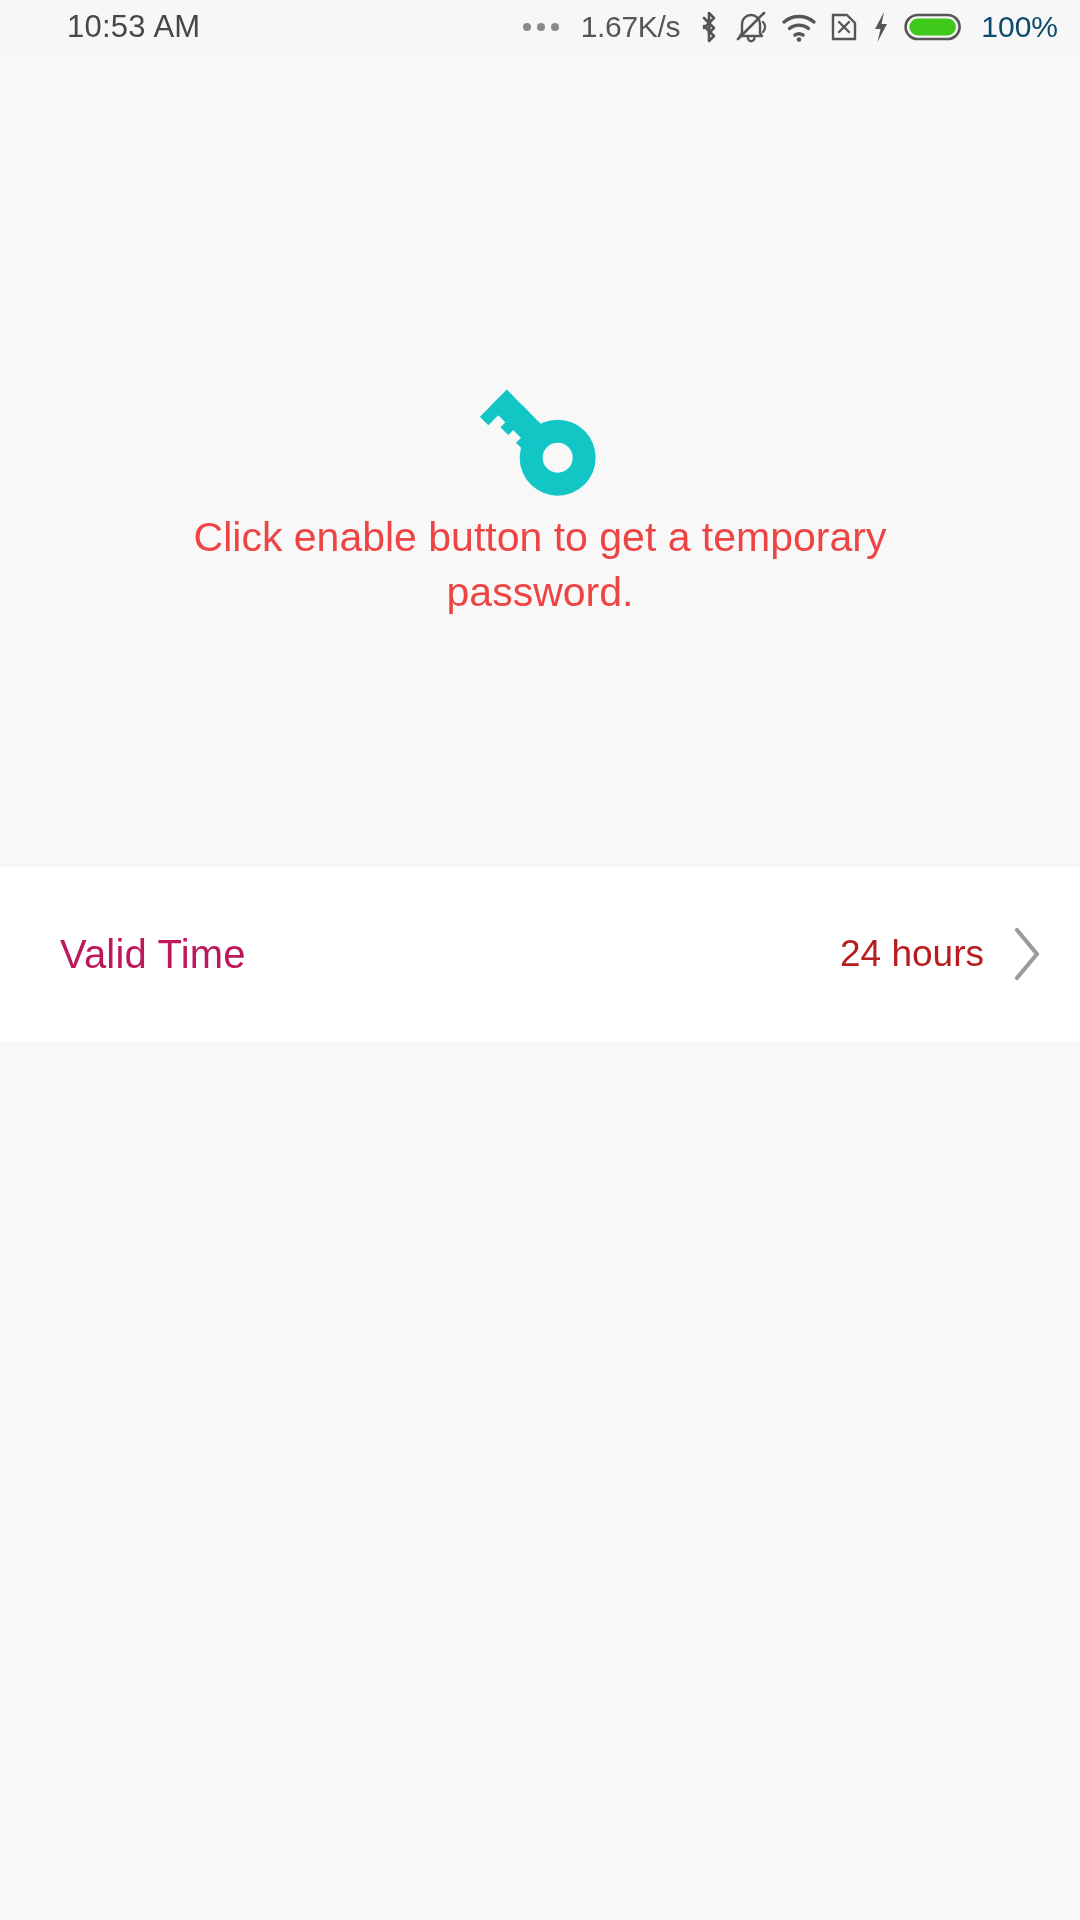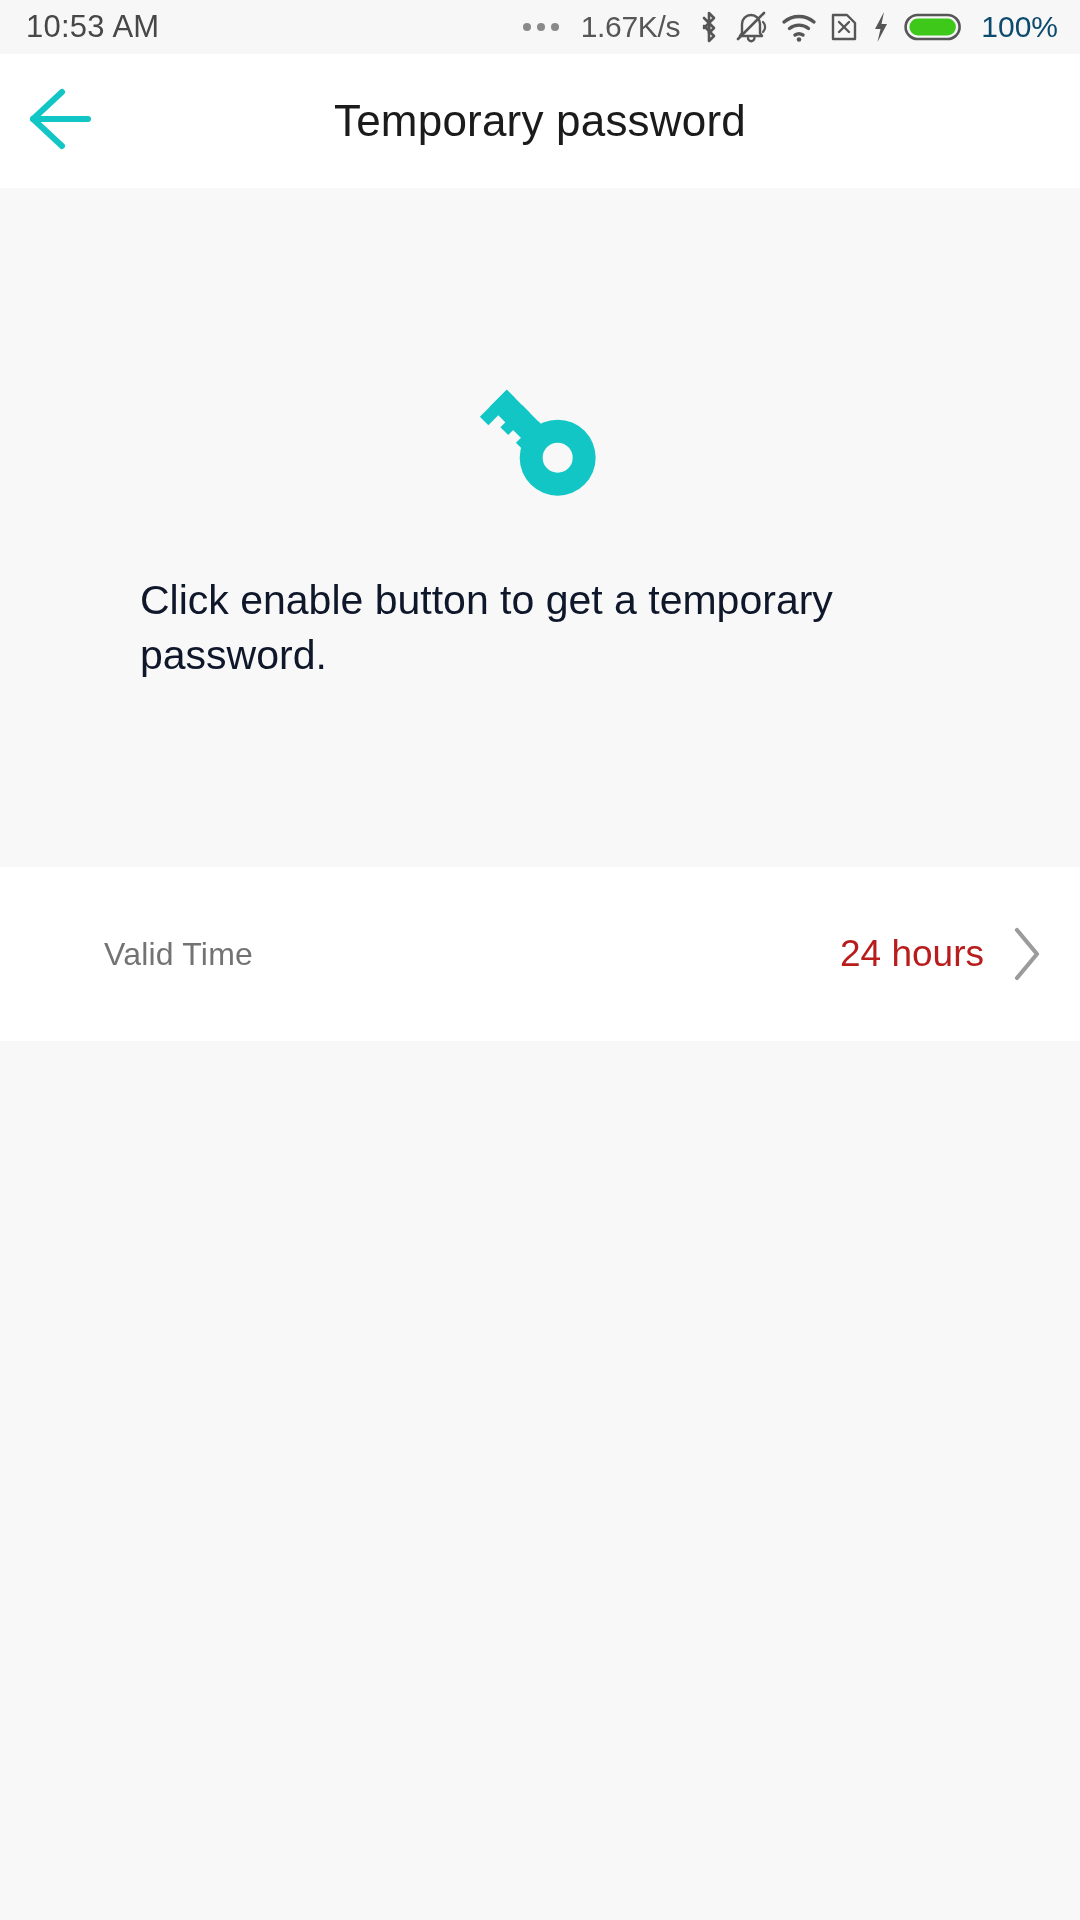--- a/index.html
+++ b/index.html
@@ -11,21 +11,21 @@
   }
   #screen { position:relative; width:1080px; height:1920px; background:#f8f8f8; }
 
   
   .statusbar {
     position:absolute; top:0; left:0; width:1080px; height:54px;
     background:#f7f7f7;
     display:flex; align-items:center;
     padding:0 22px 0 26px;
   }
-  .sb-time { font-size:31px; color:#474747; letter-spacing:0.2px; white-space:nowrap; }
+  .sb-time { font-size:31px; color:#474747; letter-spacing:0.2px; white-space:nowrap;margin-left:41px; }
   .sb-ampm { font-size:31px; color:#474747; margin-left:8px; }
   .sb-spacer { flex:1; }
   .sb-right { display:flex; align-items:center; gap:13px; }
   .sb-dots { display:flex; align-items:center; gap:6px; margin-right:9px; }
   .sb-dots i { width:8px; height:8px; border-radius:50%; background:#8a8a8a; display:block; }
   .sb-speed { font-size:30px; color:#565656; letter-spacing:-0.3px; white-space:nowrap; margin-right:4px; }
   .sb-icon { display:flex; align-items:center; justify-content:center; }
   .sb-batt-pct { font-size:30px; color:#0c4a6e; margin-left:6px; }
 
   
@@ -47,37 +47,36 @@
   }
 
   
   .hero {
     position:absolute; top:188px; left:0; width:1080px; height:679px;
     background:#f8f8f8;
     display:flex; flex-direction:column; align-items:center;
   }
   .key-wrap { margin-top:182px; width:150px; height:140px; display:flex; align-items:center; justify-content:center; }
   .hero-text {
-    margin-top:63px;
     width:800px;
-    text-align:left;
+    text-align:center;
     font-size:41px;
     line-height:1.33;
-    color:#0f172a;
+    color:#ef4444;
   }
 
   
   .vt-row {
     position:absolute; top:867px; left:0; width:1080px; height:174px;
     background:#ffffff;
     display:flex; align-items:center;
     padding:0 36px 0 60px;
     cursor:pointer;
   }
-  .vt-label { font-size:32px; color:#737373; letter-spacing:0.2px;margin-left:44px; }
+  .vt-label { font-size:40px; color:#be185d; letter-spacing:0.2px; }
   .vt-spacer { flex:1; }
   .vt-value { font-size:37px; color:#b91c1c; margin-right:26px; }
   .chev { display:flex; align-items:center; justify-content:center; }
 
   
   .bottom { position:absolute; top:1041px; left:0; width:1080px; height:879px; background:#f8f8f8; }
   .enable-wrap {
     position:absolute; left:440px; top:1422px;
     width:200px; height:200px;
   }
@@ -169,31 +168,20 @@
         <svg width="58" height="32" viewBox="0 0 58 32">
           <rect x="1.6" y="4" width="54" height="24" rx="12" fill="none" stroke="#565656" stroke-width="2.6"></rect>
           <rect x="5.4" y="7.6" width="46.5" height="16.8" rx="8.4" fill="#3ec91a"></rect>
         </svg>
       </span>
 
       <span class="sb-batt-pct">100%</span>
     </div>
   </div>
 
-  <div class="header">
-    <div class="back-btn">
-      <span>
-        <svg width="76" height="66" viewBox="0 0 76 66">
-          <path d="M36 6 L7 33 L36 60" fill="none" stroke="#12c6c6" stroke-width="6" stroke-linecap="round" stroke-linejoin="round"></path>
-          <line x1="7" y1="33" x2="62" y2="33" stroke="#12c6c6" stroke-width="6" stroke-linecap="round"></line>
-        </svg>
-      </span>
-    </div>
-    <div class="header-title">Temporary password</div>
-  </div>
 
   <div class="hero">
     <div class="key-wrap">
       <svg width="150" height="140" viewBox="0 0 150 140">
         <g transform="rotate(45 75 70)">
           <circle cx="100" cy="70" r="38" fill="#12c6c6"></circle>
           <circle cx="100" cy="70" r="15" fill="#f8f8f8"></circle>
           <rect x="16" y="58" width="62" height="24" fill="#12c6c6"></rect>
           <rect x="16" y="58" width="12" height="38" fill="#12c6c6"></rect>
           <rect x="38" y="58" width="11" height="31" fill="#12c6c6"></rect>

